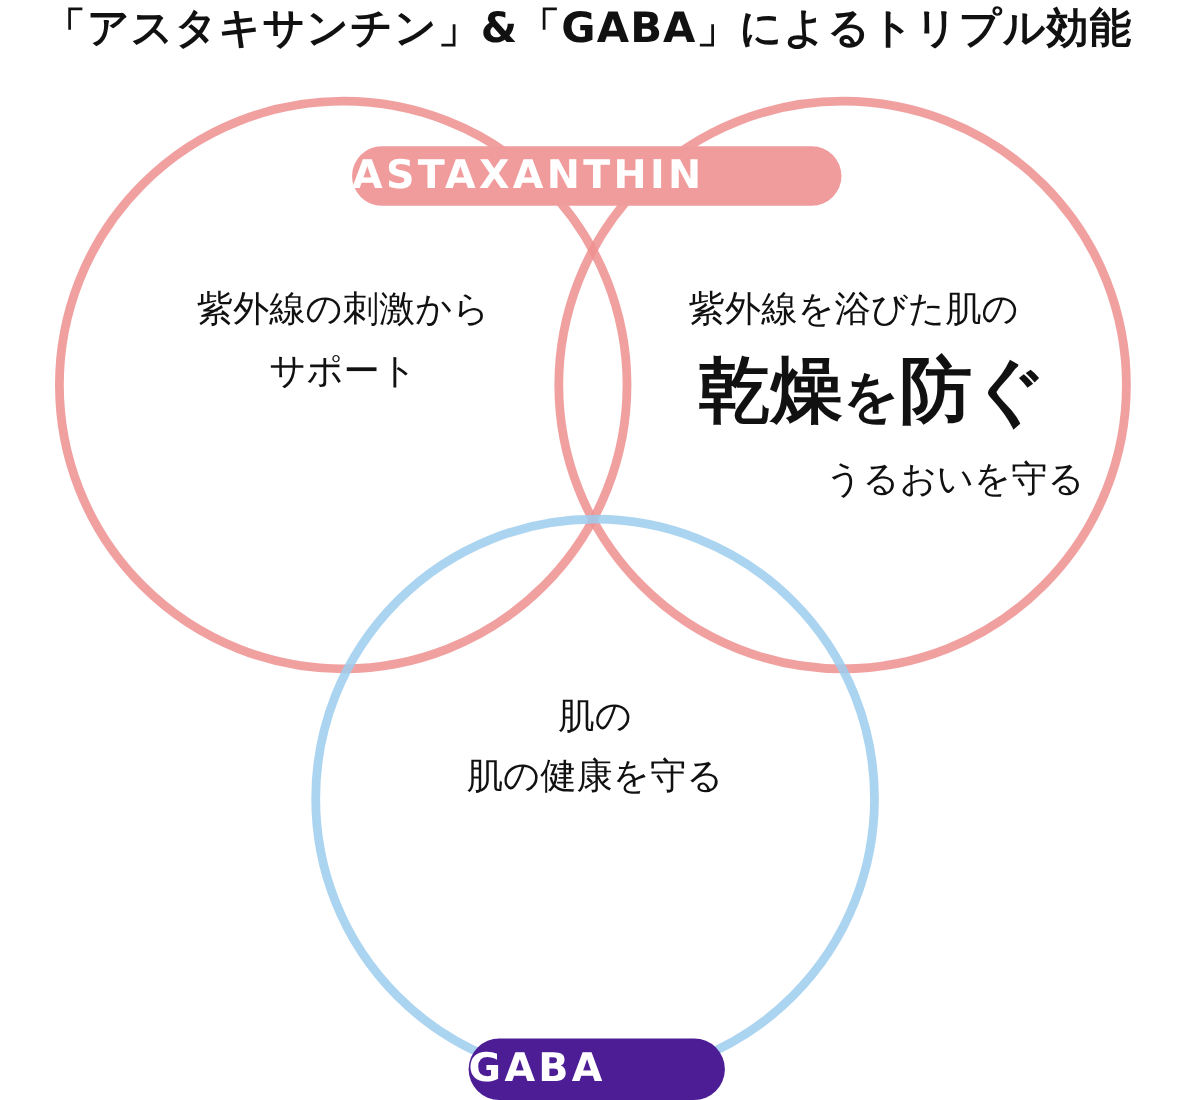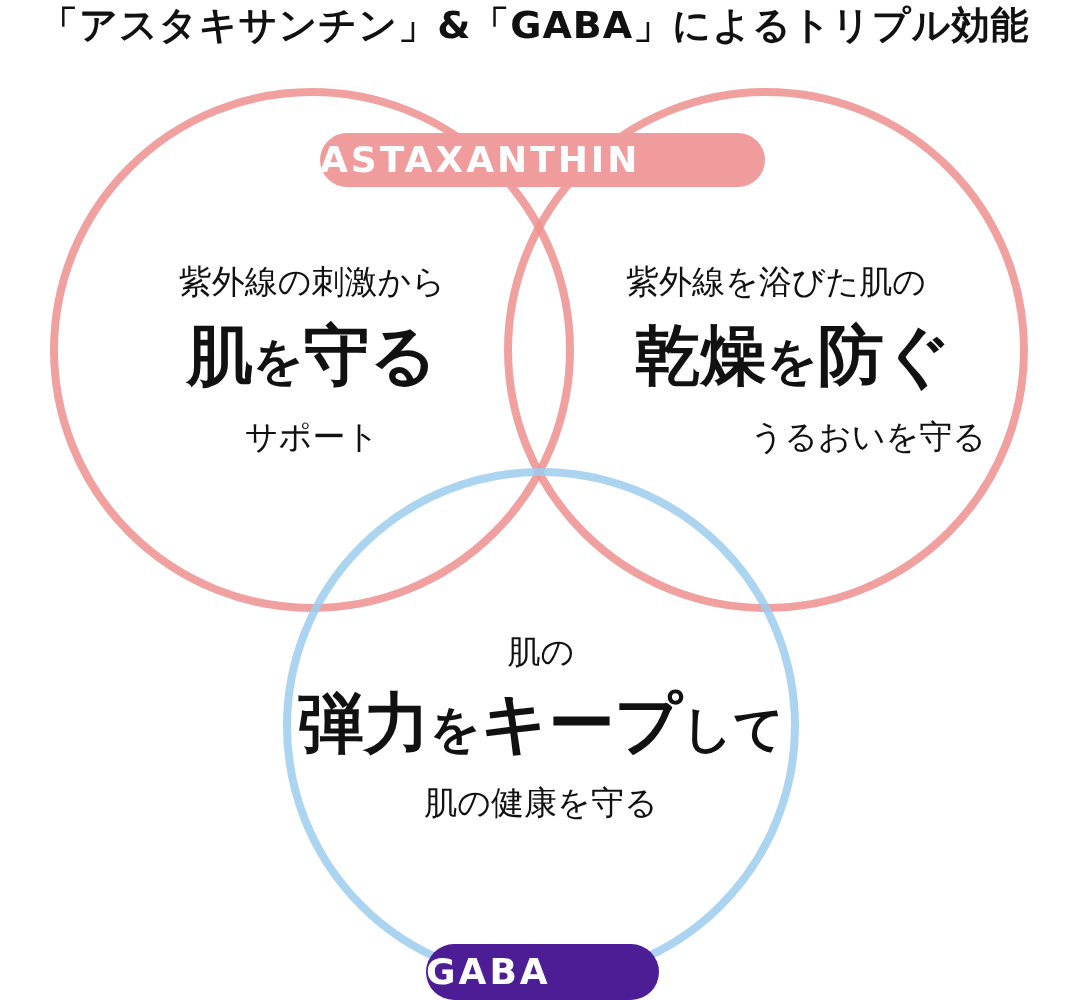--- a/index.html
+++ b/index.html
@@ -29,33 +29,27 @@
   <circle cx="312" cy="350" r="258" fill="none" stroke="#ee8f8f" stroke-width="8" stroke-opacity="0.85"></circle>
   <circle cx="766" cy="350" r="258" fill="none" stroke="#ee8f8f" stroke-width="8" stroke-opacity="0.85"></circle>
   <circle cx="541" cy="726" r="254" fill="none" stroke="#9ccdee" stroke-width="8" stroke-opacity="0.85"></circle>
 </svg>
 
 <div class="pill astax">ASTAXANTHIN</div>
 <div class="pill gaba">GABA</div>
 
 <div class="block" style="left:112px; top:262px; width:400px;">
   <div class="sm">紫外線の刺激から</div>
-  <div class="lg" style="margin-top:14px;">
-    <span>肌</span><span class="k">を</span><span>守る</span>
-  </div>
   <div class="sm" style="margin-top:16px;">サポート</div>
 </div>
 
 <div class="block" style="left:566px; top:262px; width:420px;">
   <div class="sm">紫外線を浴びた肌の</div>
   <div class="lg" style="margin-top:14px;margin-left:34px;">
     <span>乾燥</span><span class="k">を</span><span>防ぐ</span>
   </div>
   <div class="sm" style="margin-top:16px;text-align:right;">うるおいを守る</div>
 </div>
 
 <div class="block" style="left:291px; top:632px; width:500px;">
   <div class="sm">肌の</div>
-  <div class="lg" style="margin-top:12px;">
-    <span>弾力</span><span class="k">を</span><span>キープ</span><span class="k">して</span>
-  </div>
   <div class="sm" style="margin-top:14px;">肌の健康を守る</div>
 </div>
 
 </body></html>

